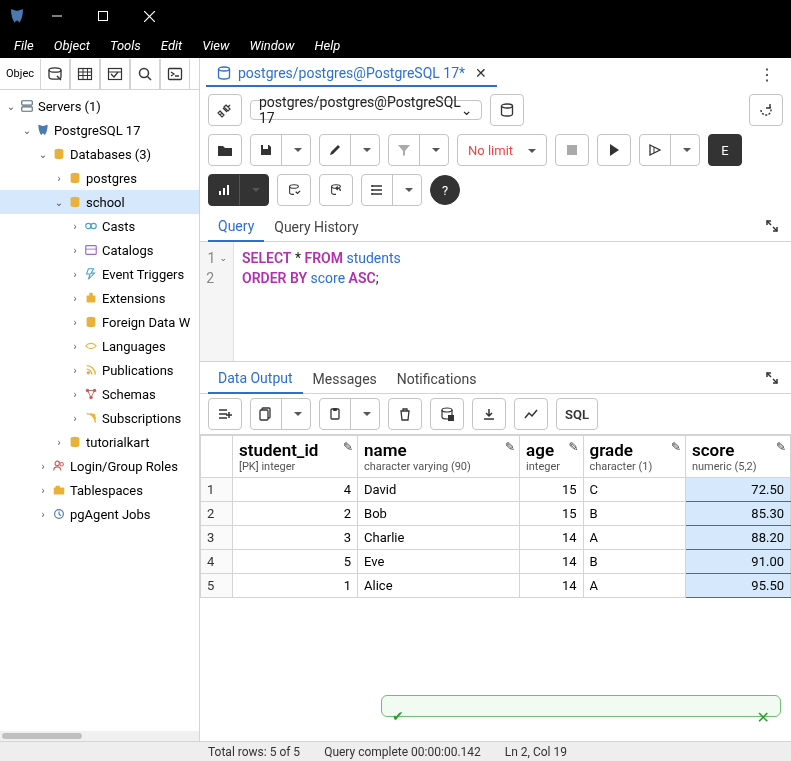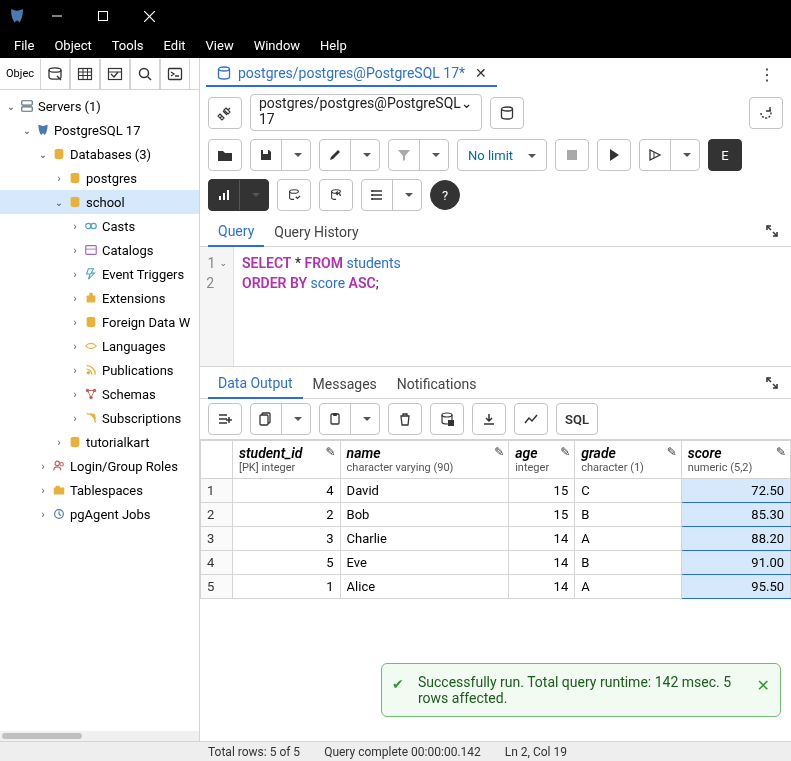--- a/index.html
+++ b/index.html
@@ -2,40 +2,40 @@
 <html><head>
 <meta charset="utf-8">
 <style>
   * { box-sizing: border-box; font-family: -apple-system, BlinkMacSystemFont, "Segoe UI", Roboto, sans-serif; }
   html, body { margin: 0; padding: 0; width: 791px; height: 761px; overflow: hidden; background: #fff; }
   .titlebar { background: #000; color: #fff; height: 32px; display: flex; align-items: center; padding: 0 8px; }
   .titlebar .logo { width: 18px; height: 18px; margin-right: 8px; display: flex; align-items: center; justify-content: center; }
   .titlebar .title { font-size: 13px; flex: 1; }
   .titlebar .winbtn { width: 46px; height: 32px; display: flex; align-items: center; justify-content: center; color: #fff; }
   .menubar { background: #000; color: #fff; height: 26px; display: flex; align-items: center; padding: 0 6px; gap: 4px; font-size: 13px; }
-  .menubar span { padding: 2px 8px; }
+  .menubar span { padding: 2px 8px; font-style: italic; }
   .main { display: flex; height: calc(761px - 32px - 26px - 20px); }
   .sidebar { width: 200px; border-right: 1px solid #d4d4d4; display: flex; flex-direction: column; overflow: hidden; }
   .sidebar-head { height: 32px; display: flex; align-items: center; border-bottom: 1px solid #d4d4d4; }
   .sidebar-head .lbl { font-size: 11px; padding: 0 6px; width: 40px; overflow: hidden; }
   .sidebar-head .ico { width: 30px; height: 30px; border: 1px solid #d4d4d4; border-top: none; border-bottom: none; display: flex; align-items: center; justify-content: center; color: #333; }
   .tree { flex: 1; overflow: hidden; font-size: 13px; padding-top: 4px; }
   .tnode { display: flex; align-items: center; height: 24px; padding-left: 4px; white-space: nowrap; }
   .tnode.sel { background: #d6e8fb; }
   .tcaret { width: 14px; display: inline-flex; justify-content: center; color: #555; font-size: 10px; }
   .ticon { width: 18px; display: inline-flex; justify-content: center; margin-right: 2px; }
   .scrollbar-bottom { height: 10px; background: #f0f0f0; position: relative; }
   .scrollbar-bottom .thumb { position: absolute; left: 2px; top: 2px; height: 6px; width: 80px; background: #c0c0c0; border-radius: 3px; }
   .content { flex: 1; display: flex; flex-direction: column; overflow: hidden; }
   .tabbar { height: 32px; display: flex; align-items: center; padding: 0 6px; }
   .tab { display: flex; gap: 6px; padding: 4px 10px; border-bottom: 2px solid #2b6fd4; color: #2b6fd4; font-size: 14px; }
   .tab .close { color: #333; font-size: 14px; margin-left: 4px; }
   .kebab { margin-left: auto; padding: 4px 10px; color: #333; font-size: 16px; }
   .connrow { display: flex; align-items: center; gap: 8px; padding: 4px 8px; }
-  .connbox { flex: 1; border: 1px solid #c4c4c4; border-radius: 4px; height: 37px; display: flex; padding: 0 8px; font-size: 14px; color: #222; justify-content: space-between; }
+  .connbox { flex: 1; border: 1px solid #c4c4c4; border-radius: 4px; height: 20px; display: flex; align-items: center; padding: 0 8px; font-size: 14px; color: #222; justify-content: space-between; }
   .btn { border: 1px solid #c4c4c4; border-radius: 4px; height: 32px; min-width: 34px; display: inline-flex; align-items: center; justify-content: center; background: #fff; color: #333; font-size: 13px; }
   .btn.split { padding: 0; }
   .btn.split .seg { height: 100%; display: inline-flex; align-items: center; justify-content: center; padding: 0 8px; }
   .btn.split .seg + .seg { border-left: 1px solid #c4c4c4; }
   .btn.dark { background: #333; color: #fff; border-color: #333; }
   .btn.circle { border-radius: 50%; width: 30px; height: 30px; min-width: 30px; }
   .toolrow { display: flex; align-items: center; gap: 8px; padding: 4px 8px; flex-wrap: wrap; }
   .subtabs { display: flex; align-items: center; border-bottom: 1px solid #d4d4d4; padding: 0 8px; font-size: 14px; }
   .subtab { padding: 8px 10px 6px 10px; color: #444; }
   .subtab.active { color: #2b6fd4; border-bottom: 2px solid #2b6fd4; margin-bottom: -1px; }
@@ -44,21 +44,21 @@
   .gutter { width: 34px; background: #f5f5f5; color: #888; text-align: right; padding: 6px 6px 0 0; line-height: 20px; border-right: 1px solid #e0e0e0; }
   .gutter .gline { display: flex; justify-content: flex-end; gap: 4px; align-items: center; }
   .code { padding: 6px 8px; line-height: 20px; white-space: pre; color: #222; }
   .kw { color: #b030b0; font-weight: 600; }
   .ident { color: #2b6fd4; }
   .outtool { display: flex; align-items: center; gap: 8px; padding: 4px 8px; border-bottom: 1px solid #d4d4d4; }
   .grid { flex: 1; overflow: auto; font-size: 13px; }
   table { border-collapse: collapse; width: 100%; }
   th, td { border: 1px solid #d4d4d4; padding: 4px 6px; text-align: left; vertical-align: top; }
   th { background: #fff; font-weight: 400; position: relative; }
-  th .colname { font-weight: 600; font-size: 14px; font-style: italic; }
+  th .colname { font-weight: 600; font-size: 17px; }
   th .coltype { font-size: 11px; color: #555; }
   th .pencil { position: absolute; right: 4px; top: 4px; color: #333; font-size: 12px; }
   td.rowhead { background: #fafafa; text-align: left; width: 32px; color: #333; }
   td.num { text-align: right; }
   td.hl { background: #d6e8fb; border-top: 1px solid #2b6fd4; border-bottom: 1px solid #2b6fd4; }
   .toast { position: absolute; right: 10px; bottom: 24px; width: 400px; background: #f2fbf2; border: 1px solid #6fbf73; border-radius: 6px; padding: 10px 34px 10px 36px; font-size: 14px; color: #1a5c1a; }
   .toast .check { position: absolute; left: 10px; top: 12px; color: #2e9c33; }
   .toast .x { position: absolute; right: 10px; top: 12px; color: #2e9c33; font-size: 16px; }
   .statusbar { height: 20px; background: #eee; border-top: 1px solid #d4d4d4; display: flex; align-items: center; font-size: 12px; color: #333; padding: 0 8px; gap: 24px; }
   .statusbar .seg1 { margin-left: 200px; }
@@ -397,21 +397,21 @@
           <span class="seg caret-down"></span>
         </span>
       <span class="btn split" style="color:#888">
           <span class="seg">
             <svg width="14" height="14" viewBox="0 0 14 14">
               <path d="M1 2h12l-5 6v4l-2 1V8z" fill="#aaa"></path>
             </svg>
           </span>
           <span class="seg caret-down"></span>
         </span>
-      <span class="btn" style="padding:8px 10px; color:#0369a1; min-width:90px; justify-content:space-between">
+      <span class="btn" style="padding:8px 10px; color:#ef4444; min-width:90px; justify-content:space-between">
           <span>No limit</span>
           <span class="caret-down"></span>
         </span>
       <span class="btn" style="color:#888">
           <span class="stop" style="background:#aaa"></span>
         </span>
       <span class="btn">
           <span class="play"></span>
         </span>
       <span class="btn split">
@@ -626,21 +626,20 @@
               <td class="num">14</td>
               <td>A</td>
               <td class="num hl">95.50</td>
             </tr>
           </tbody>
       </table>
     </div>
 
     <div class="toast">
       <span class="check">✔</span>
-      <span>Successfully run. Total query runtime: 142 msec. 5 rows affected.</span>
       <span class="x">✕</span>
     </div>
   </div>
 </div>
 
 <div class="statusbar">
   <span class="seg1">Total rows: 5 of 5</span>
   <span>Query complete 00:00:00.142</span>
   <span>Ln 2, Col 19</span>
 </div>

